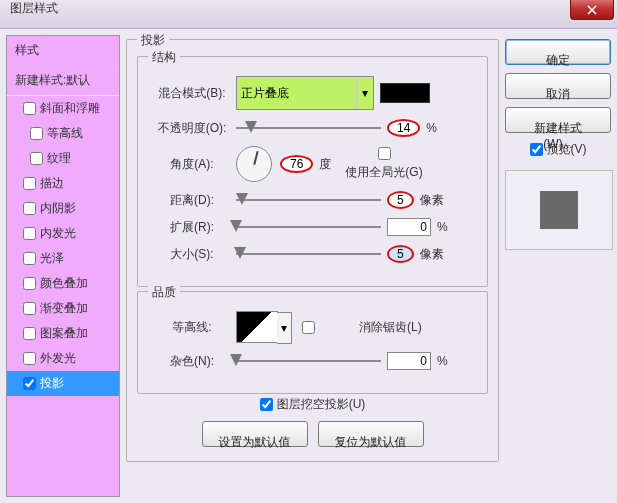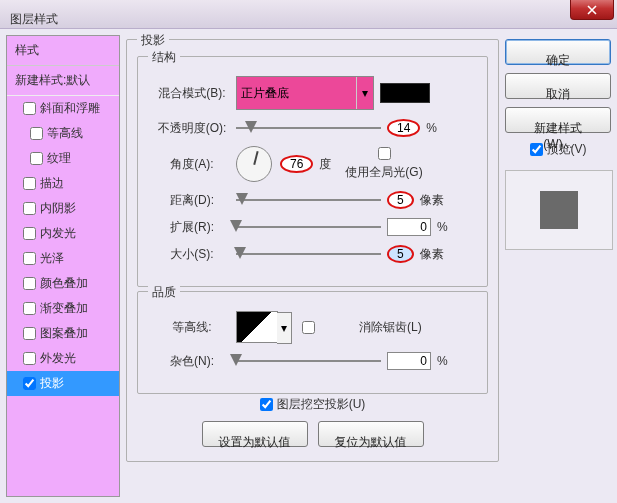--- a/index.html
+++ b/index.html
@@ -1,35 +1,35 @@
 <!DOCTYPE html>
 <html><head>
 <meta charset="utf-8">
 <style>
   html,body{margin:0;padding:0;font-family:"Microsoft YaHei","SimSun",sans-serif;font-size:12px;background:#a07ba0;}
   .window{width:617px;height:503px;background:#ece9f3;box-sizing:border-box;display:flex;flex-direction:column;}
-  .titlebar{height:28px;background:linear-gradient(#ece6f0,#d6cfe0);border-bottom:1px solid #b9aecb;display:flex;align-items:flex-end;padding:0 0 0 10px;position:relative;}
+  .titlebar{height:28px;background:linear-gradient(#ece6f0,#d6cfe0);border-bottom:1px solid #b9aecb;display:flex;align-items:flex-start;padding:0 0 0 10px;position:relative;}
   .titlebar .title{color:#333;font-size:12px;}
   .close-btn{position:absolute;right:3px;top:0;width:44px;height:20px;background:linear-gradient(#d97070,#c03030 45%,#a01818);border:1px solid #7a1010;border-top:none;border-radius:0 0 4px 4px;color:#fff;display:flex;align-items:center;justify-content:center;box-sizing:border-box;}
   .close-btn svg{width:10px;height:10px;}
   .body{flex:1;display:flex;padding:6px 6px 6px 6px;gap:6px;}
   .left-panel{width:114px;background:#f0abfc;border:1px solid #999;box-sizing:border-box;display:flex;flex-direction:column;}
   .panel-head{padding:6px 8px;border-bottom:1px solid #ccc;color:#333;}
   .panel-sub{padding:6px 8px;border-bottom:1px solid #eee;color:#333;}
   .style-list{flex:1;overflow:auto;}
   .style-item{display:flex;align-items:center;padding:4px 6px 4px 16px;gap:4px;color:#333;position:relative;}
   .style-item.indent{padding-left:23px;}
   .style-item input[type=checkbox]{margin:0;}
   .style-item.selected{background:#3399ff;color:#fff;}
   .center{flex:1;display:flex;flex-direction:column;}
   .group{border:1px solid #b0b0b0;border-radius:2px;margin:4px 0 0 0;padding:10px 10px 14px 10px;position:relative;background:#ece9f3;}
   .group>.legend{position:absolute;top:-8px;left:10px;background:#ece9f3;padding:0 4px;color:#333;}
   .row{display:flex;align-items:center;margin:9px 0;}
   .row .label{width:88px;text-align:center;color:#333;}
-  .combo{width:138px;height:20px;border:1px solid #888;background:#ec4899;display:flex;align-items:center;padding:16px 4px;box-sizing:border-box;position:relative;}
+  .combo{width:138px;height:20px;border:1px solid #888;background:#bef264;display:flex;align-items:center;padding:16px 4px;box-sizing:border-box;position:relative;}
   .combo .arrow{position:absolute;right:0;top:0;width:16px;height:100%;border-left:1px solid #ccc;display:flex;align-items:center;justify-content:center;}
   .swatch{width:48px;height:18px;border:1px solid #333;background:#000;margin-left:6px;}
   .slider{width:145px;height:18px;position:relative;margin-right:6px;}
   .slider .track{position:absolute;left:0;right:0;top:8px;height:2px;background:#8a8a8a;}
   .slider .thumb{position:absolute;top:2px;width:0;height:0;border-left:6px solid transparent;border-right:6px solid transparent;border-top:12px solid #777;transform:translateX(-6px);}
   .numbox{width:44px;height:18px;border:1px solid #888;background:#fff;box-sizing:border-box;padding:0 3px;text-align:right;font-family:inherit;font-size:12px;}
   .unit{margin-left:6px;color:#333;}
   .angle-dial{width:34px;height:34px;border:1px solid #888;border-radius:50%;background:#f5f5f5;position:relative;margin-right:8px;}
   .angle-dial .needle{position:absolute;left:50%;top:50%;width:14px;height:1.5px;background:#444;transform-origin:0 50%;transform:rotate(-76deg);} 
   .check{display:flex;align-items:center;gap:4px;color:#333;}

